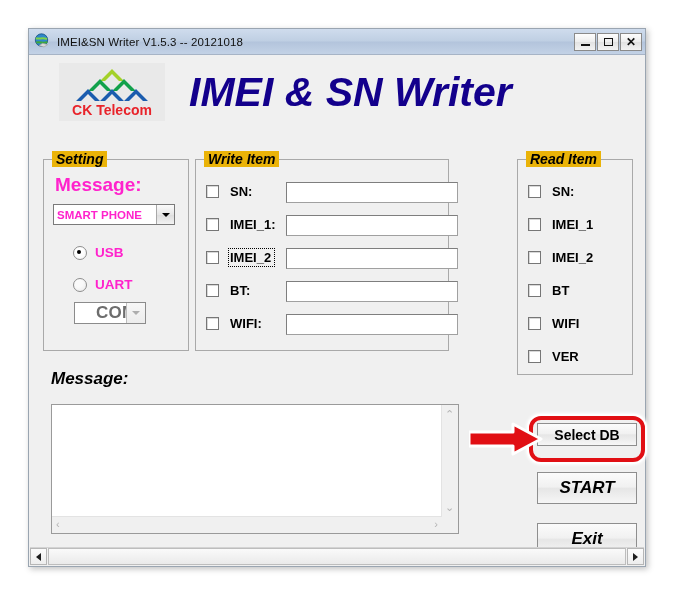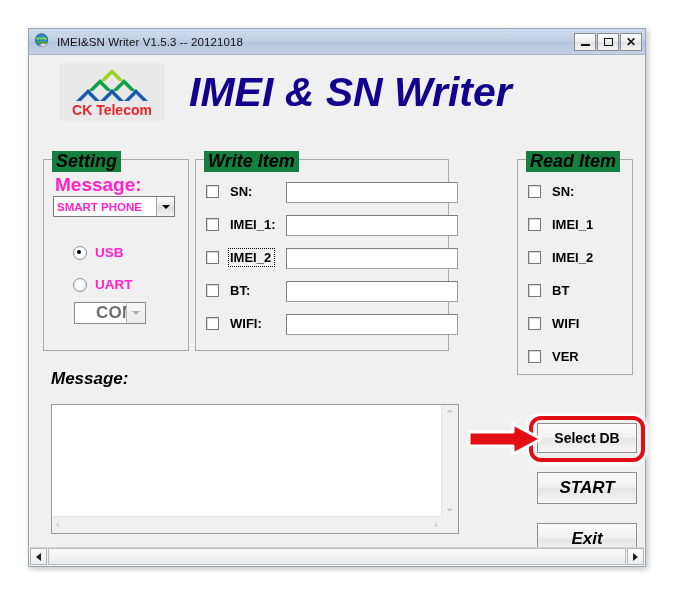--- a/index.html
+++ b/index.html
@@ -100,23 +100,23 @@
   
   .groupbox {
     position: absolute;
     border: 1px solid #a9a9a9;
     box-sizing: border-box;
     background: transparent;
   }
   .group-title {
     position: absolute;
     top: -9px; left: 8px;
-    background: #15803d;
+    background: #eab308;
     padding: 0 4px;
-    font-size: 18px;
+    font-size: 14px;
     font-style: italic;
     font-weight: bold;
     color: #000;
     white-space: nowrap;
   }
 
   #setting-group  { left: 14px;  top: 130px; width: 146px; height: 192px; }
   #write-group    { left: 166px; top: 130px; width: 254px; height: 192px; }
   #read-group     { left: 488px; top: 130px; width: 116px; height: 216px; }
 
@@ -139,21 +139,21 @@
     width: 17px; height: 100%;
     background: linear-gradient(to bottom,#fbfbfb,#e6e6e6 50%,#dcdcdc 51%,#f2f2f2);
     border-left: 1px solid #a8a8a8;
     display:flex; align-items:center; justify-content:center;
     flex: 0 0 auto;
   }
   .arrow-tri {
     width:0;height:0;border-left:4px solid transparent;border-right:4px solid transparent;
     border-top:4px solid #000;
   }
-  #platform-combo { left: 9px; top: 36px; width: 122px; height: 21px; }
+  #platform-combo { left: 9px; top: 44px; width: 122px; height: 21px; }
   #platform-combo .combo-value { color: #ff22cc; font-weight: bold; font-size: 11.5px; }
 
   .radio-row {
     position: absolute;
     display: flex; align-items: flex-end;
     font-size: 13.5px; font-weight: bold; color: #ff22cc;
   }
   .radio-dot {
     width: 12px; height: 12px; border-radius: 50%;
     border: 1px solid #8d8d8d;
@@ -252,21 +252,21 @@
 
   
   .btn {
     position: absolute;
     background: linear-gradient(to bottom,#fbfbfb 0%, #f1f1f1 46%, #e6e6e6 52%, #f6f6f6 100%);
     border: 1px solid #8e8e8e;
     box-sizing: border-box;
     display: flex; align-items: center; justify-content: center;
     color: #000;
   }
-  #btn-selectdb { left: 508px; top: 394px; width: 100px; height: 30px; font-size: 14px; font-weight: bold; }
+  #btn-selectdb { left: 508px; top: 394px; width: 100px; height: 23px; font-size: 14px; font-weight: bold; }
   #btn-start    { left: 508px; top: 443px; width: 100px; height: 32px; font-size: 17px; font-weight: bold; font-style: italic; }
   #btn-exit     { left: 508px; top: 494px; width: 100px; height: 32px; font-size: 17px; font-weight: bold; font-style: italic; }
 
   
   #win-hscroll {
     position: absolute; left: 1px; right: 1px; bottom: 1px; height: 17px;
     background: #f0f0f0;
     border-top: 1px solid #d3d3d3;
     display: flex; align-items: stretch;
   }

